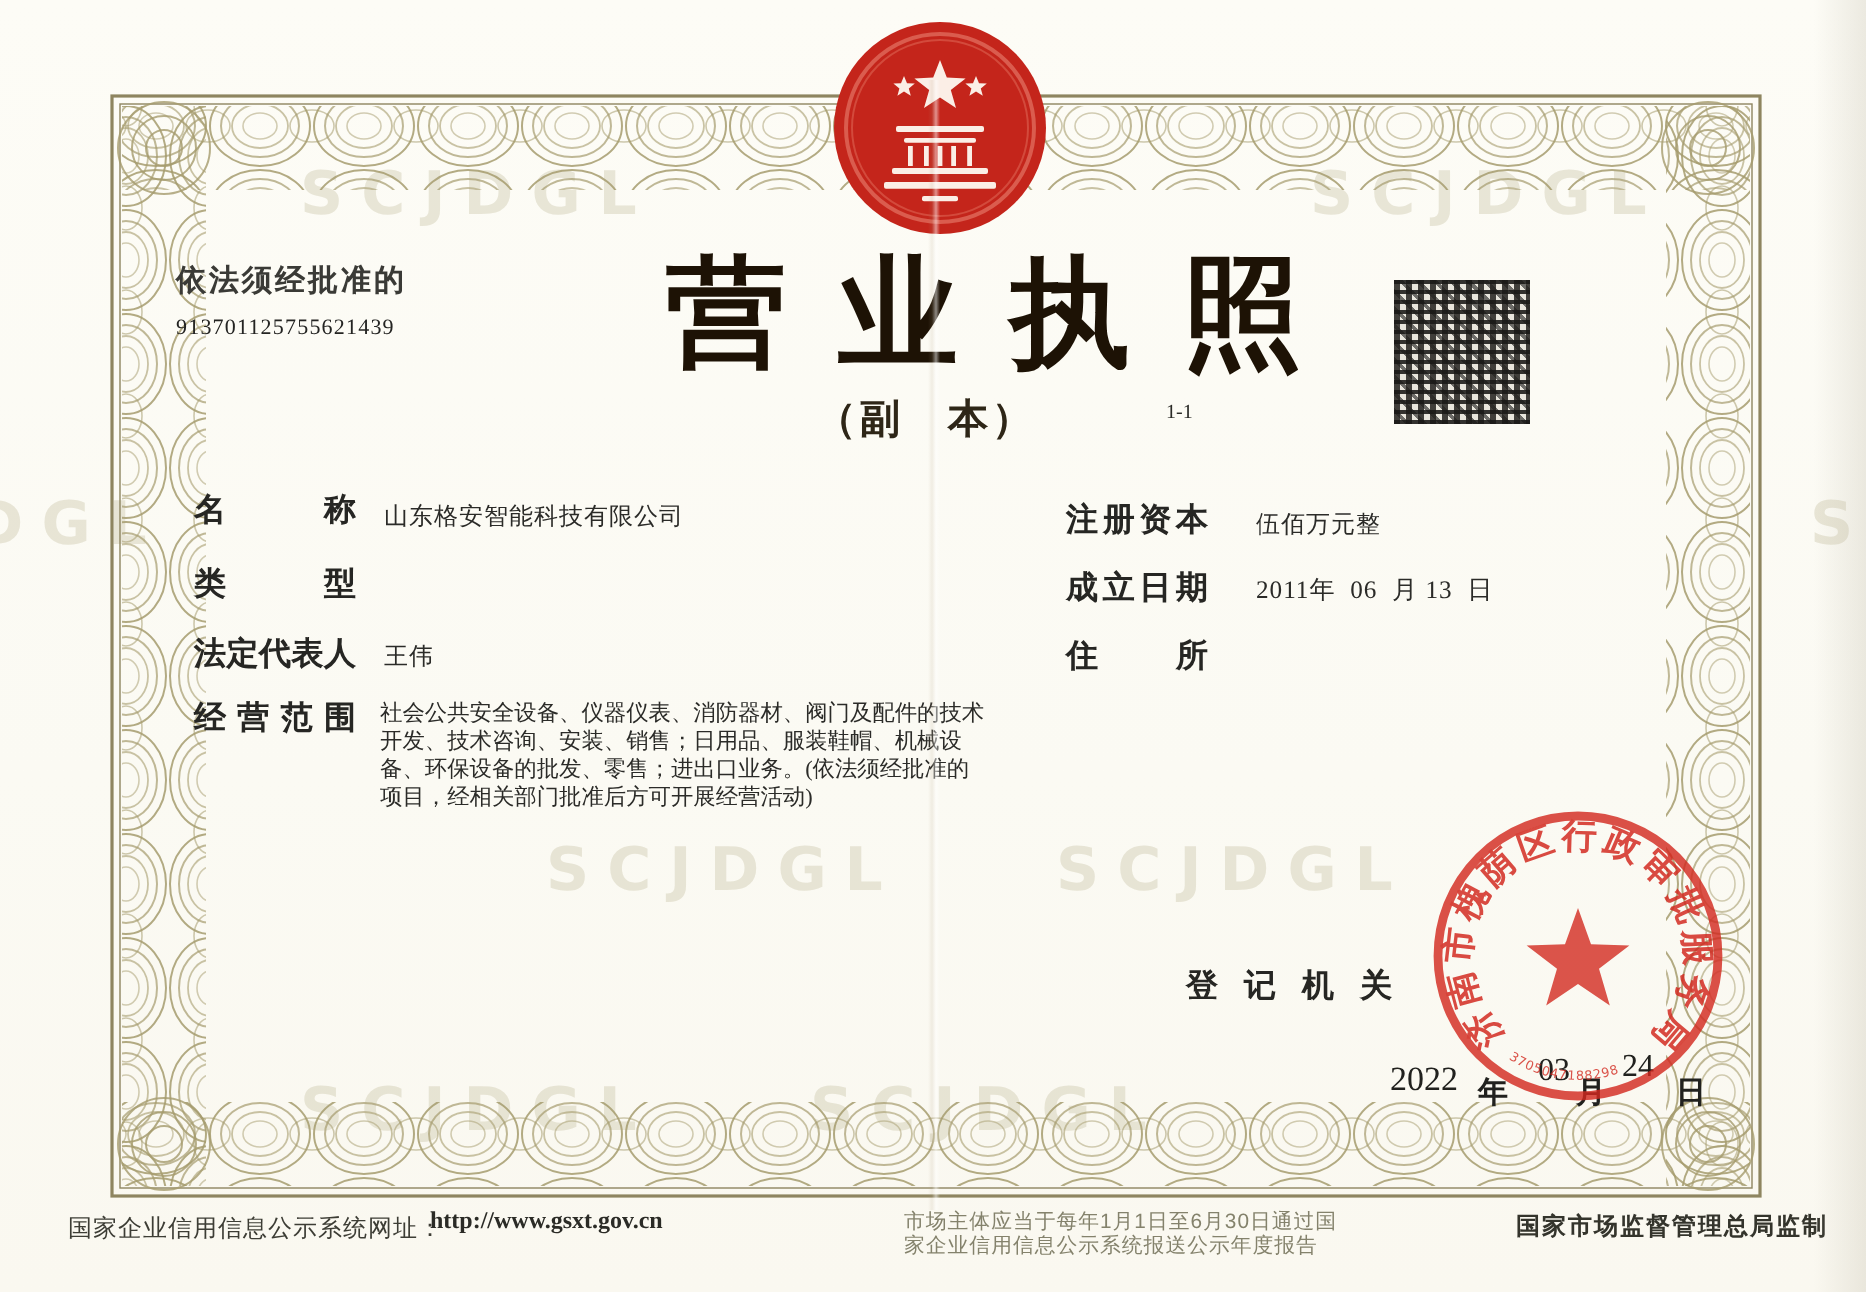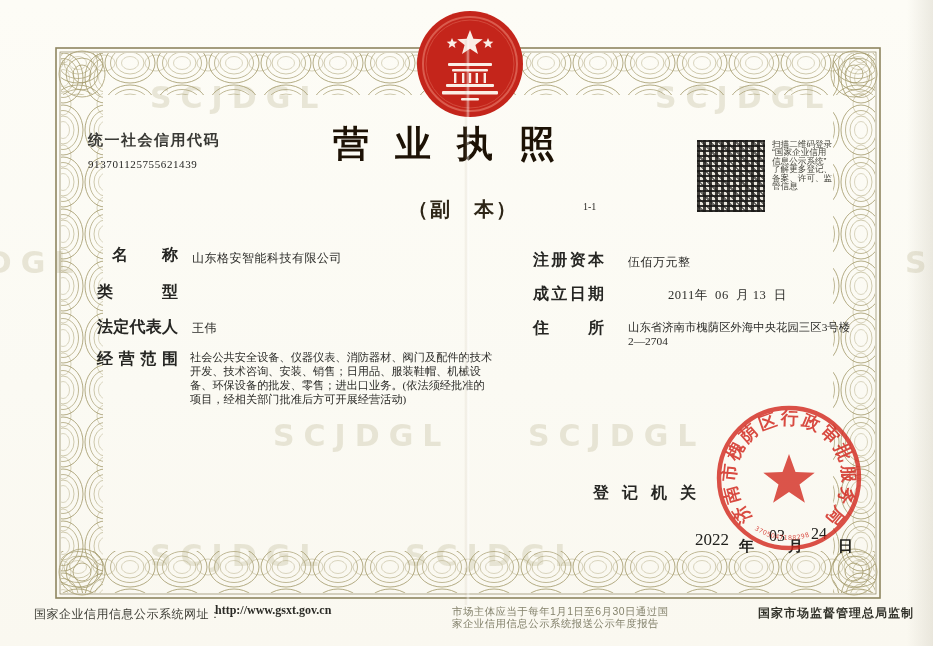--- a/index.html
+++ b/index.html
@@ -13,21 +13,21 @@
 
   
   .border-svg { position:absolute; left:0; top:0; width:933px; height:646px; }
 
   
   .credit-block { position:absolute; left:88px; top:131px; }
   .credit-label { font-size:15px; font-weight:700; letter-spacing:1.5px; color:#3a3a36; }
   .credit-code  { margin-top:8px; font-family:"Liberation Serif", serif; font-size:11px;
                   letter-spacing:.6px; color:#242422; }
 
-  .title { position:absolute; left:333px; top:124px; font-size:36px; line-height:1.1; font-weight:700;
+  .title { position:absolute; left:333px; top:124px; font-size:60px; line-height:1.1; font-weight:700;
            letter-spacing:26px; white-space:nowrap; color:#1d1205;
            font-family:"DejaVu Sans", sans-serif; }
   .subtitle { position:absolute; left:408px; top:196px; font-size:20px; font-weight:600;
               letter-spacing:2px; color:#2e2617; white-space:pre; }
   .page-no { position:absolute; left:583px; top:201px; font-family:"Liberation Serif", serif;
              font-size:10px; color:#2a2a26; }
 
   
   .qr { position:absolute; left:697px; top:140px; width:68px; height:72px;
         background-color:#e8e5dc;
@@ -42,27 +42,27 @@
   
   .flabel { position:absolute; display:inline-block; font-size:16px; font-weight:700;
             color:#262623; text-align:justify; text-align-last:justify;
             font-family:"DejaVu Sans", sans-serif; }
   .flabel.lcol { left:97px;  width:81px; }
   .flabel.rcol { left:533px; width:71px; }
   .fvalue { position:absolute; font-family:"Liberation Serif", serif; font-size:12px;
             color:#2b2b28; letter-spacing:.5px; }
   .fvalue.pre { white-space:pre-line; }
 
-  .lab-name    { top:245px;padding-left:15px; }  .val-name    { left:192px; top:250px; }
+  .lab-name    { top:245px; }  .val-name    { left:192px; top:250px; }
   .lab-type    { top:282px; }  .val-type    { left:192px; top:286px; }
   .lab-rep     { top:317px; }  .val-rep     { left:192px; top:320px; }
   .lab-scope   { top:349px; }  .val-scope   { left:190px; top:350px; width:320px; font-size:11.2px;
                                               line-height:14px; letter-spacing:0; }
   .lab-capital { top:250px; }  .val-capital { left:628px; top:254px; }
-  .lab-estdate { top:284px; }  .val-estdate { left:628px; top:287px; white-space:pre; font-size:12.6px;margin-left:40px; }
+  .lab-estdate { top:284px; }  .val-estdate { left:628px; top:287px; white-space:pre; font-size:12.6px; }
   .lab-addr    { top:318px; }  .val-addr    { left:628px; top:320px; width:240px; font-size:11.4px;
                                               line-height:14px; letter-spacing:0; }
 
   
   .authority { position:absolute; left:593px; top:483px; font-size:16px; font-weight:700;
                letter-spacing:13px; color:#262623; white-space:nowrap; }
   .date-part { position:absolute; color:#21211e;text-align:center; }
   .d-year  { left:695px; top:530px; font-family:"Liberation Serif", serif; font-size:17px; }
   .d-yu    { left:739px; top:537px; font-size:15px; font-weight:600; }
   .d-month { left:769px; top:527px; font-family:"Liberation Serif", serif; font-size:16px; }
@@ -160,35 +160,29 @@
       <rect x="63.8" y="67" width="2.4" height="10"></rect>
         <rect x="70.6" y="67" width="2.4" height="10"></rect>
       <rect x="78.6" y="67" width="2.4" height="10"></rect>
       <rect x="41" y="78" width="48" height="3" rx="1"></rect>
       <rect x="37" y="85" width="56" height="3.4" rx="1"></rect>
       <rect x="56" y="92" width="18" height="2.6" rx="1"></rect>
     </g>
   </svg>
 
   <div class="credit-block">
-    <div class="credit-label">统一社会信用代码</div>
+    <div class="credit-label">依法须经批准的</div>
     <div class="credit-code">913701125755621439</div>
   </div>
 
   <div class="title">营业执照</div>
   <div class="subtitle">（副　本）</div>
   <div class="page-no">1-1</div>
 
   <div class="qr"></div>
-  <div class="qr-caption">扫描二维码登录
-“国家企业信用
-信息公示系统”
-了解更多登记、
-备案、许可、监
-管信息</div>
 
   <span class="flabel lcol lab-name">名称</span>
   <span class="fvalue val-name">山东格安智能科技有限公司</span>
 
   <span class="flabel lcol lab-type">类型</span>
 
   <span class="flabel lcol lab-rep">法定代表人</span>
   <span class="fvalue val-rep">王伟</span>
 
   <span class="flabel lcol lab-scope">经营范围</span>
@@ -197,22 +191,20 @@
 备、环保设备的批发、零售；进出口业务。(依法须经批准的
 项目，经相关部门批准后方可开展经营活动)</span>
 
   <span class="flabel rcol lab-capital">注册资本</span>
   <span class="fvalue val-capital">伍佰万元整</span>
 
   <span class="flabel rcol lab-estdate">成立日期</span>
   <span class="fvalue val-estdate">2011年  06  月 13  日</span>
 
   <span class="flabel rcol lab-addr">住所</span>
-  <span class="fvalue pre val-addr">山东省济南市槐荫区外海中央花园三区3号楼
-2—2704</span>
 
   <div class="authority">登记机关</div>
 
   <span class="date-part d-year">2022</span>
   <span class="date-part d-yu">年</span>
   <span class="date-part d-month">03</span>
   <span class="date-part d-mu">月</span>
   <span class="date-part d-day">24</span>
   <span class="date-part d-du">日</span>
 

